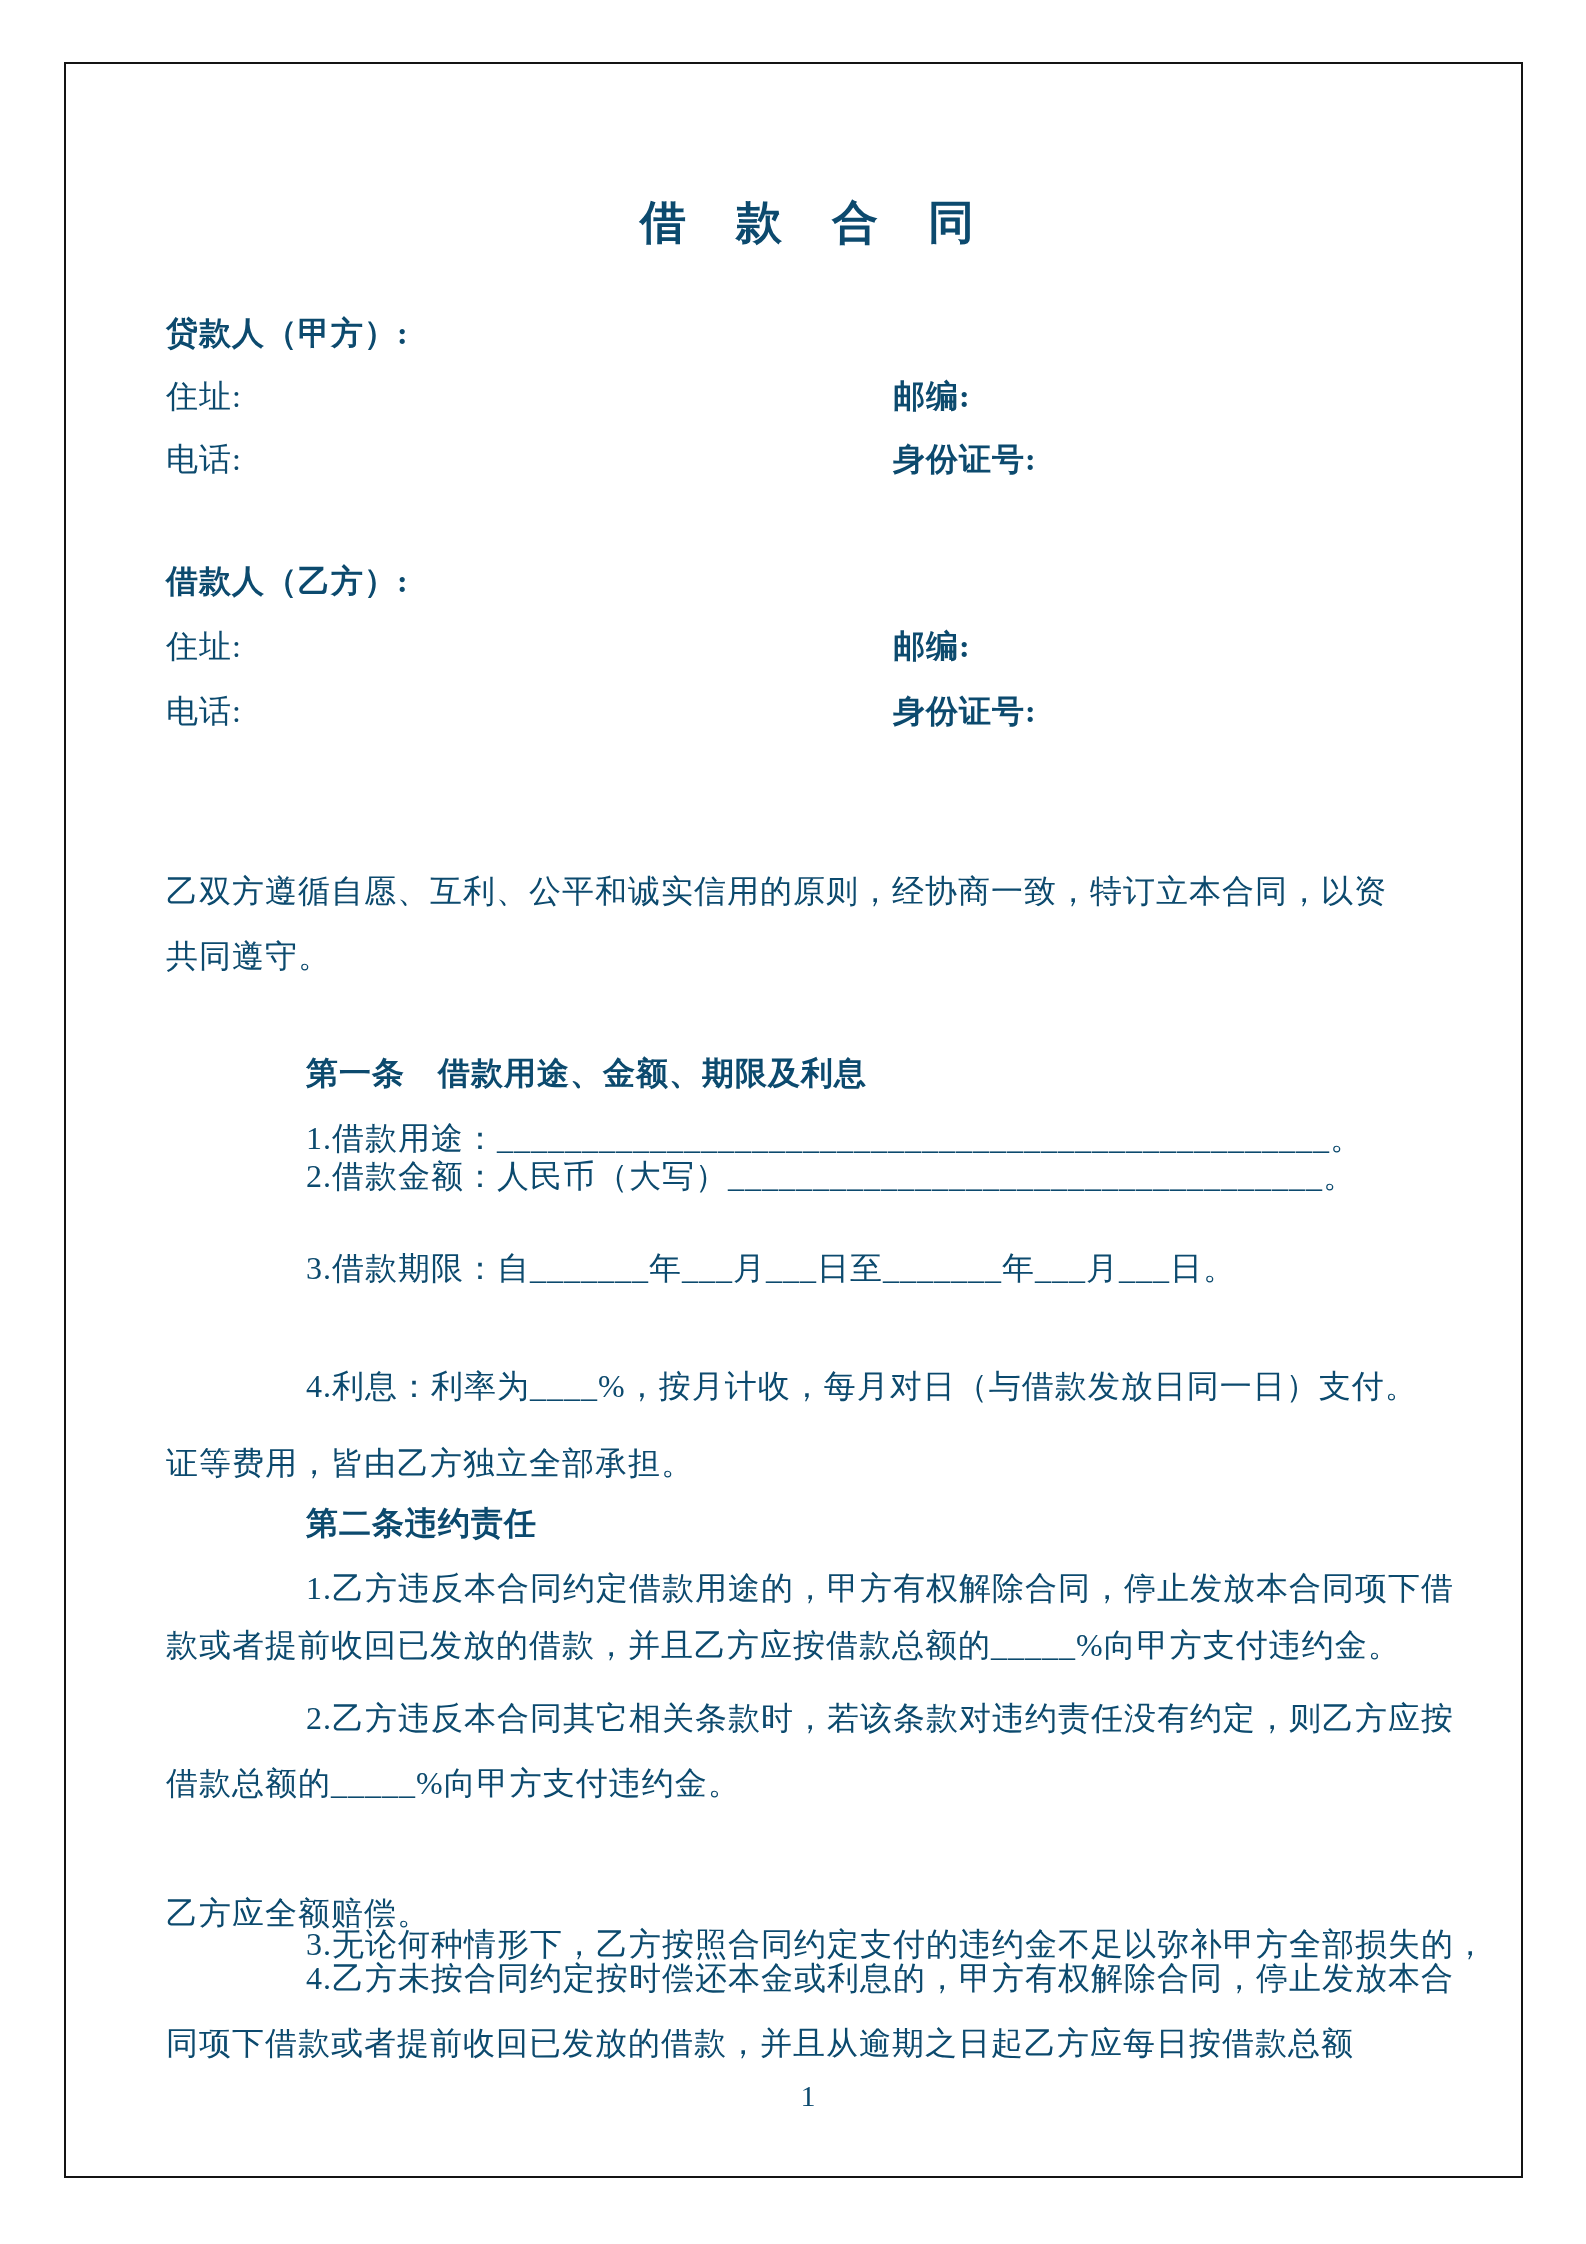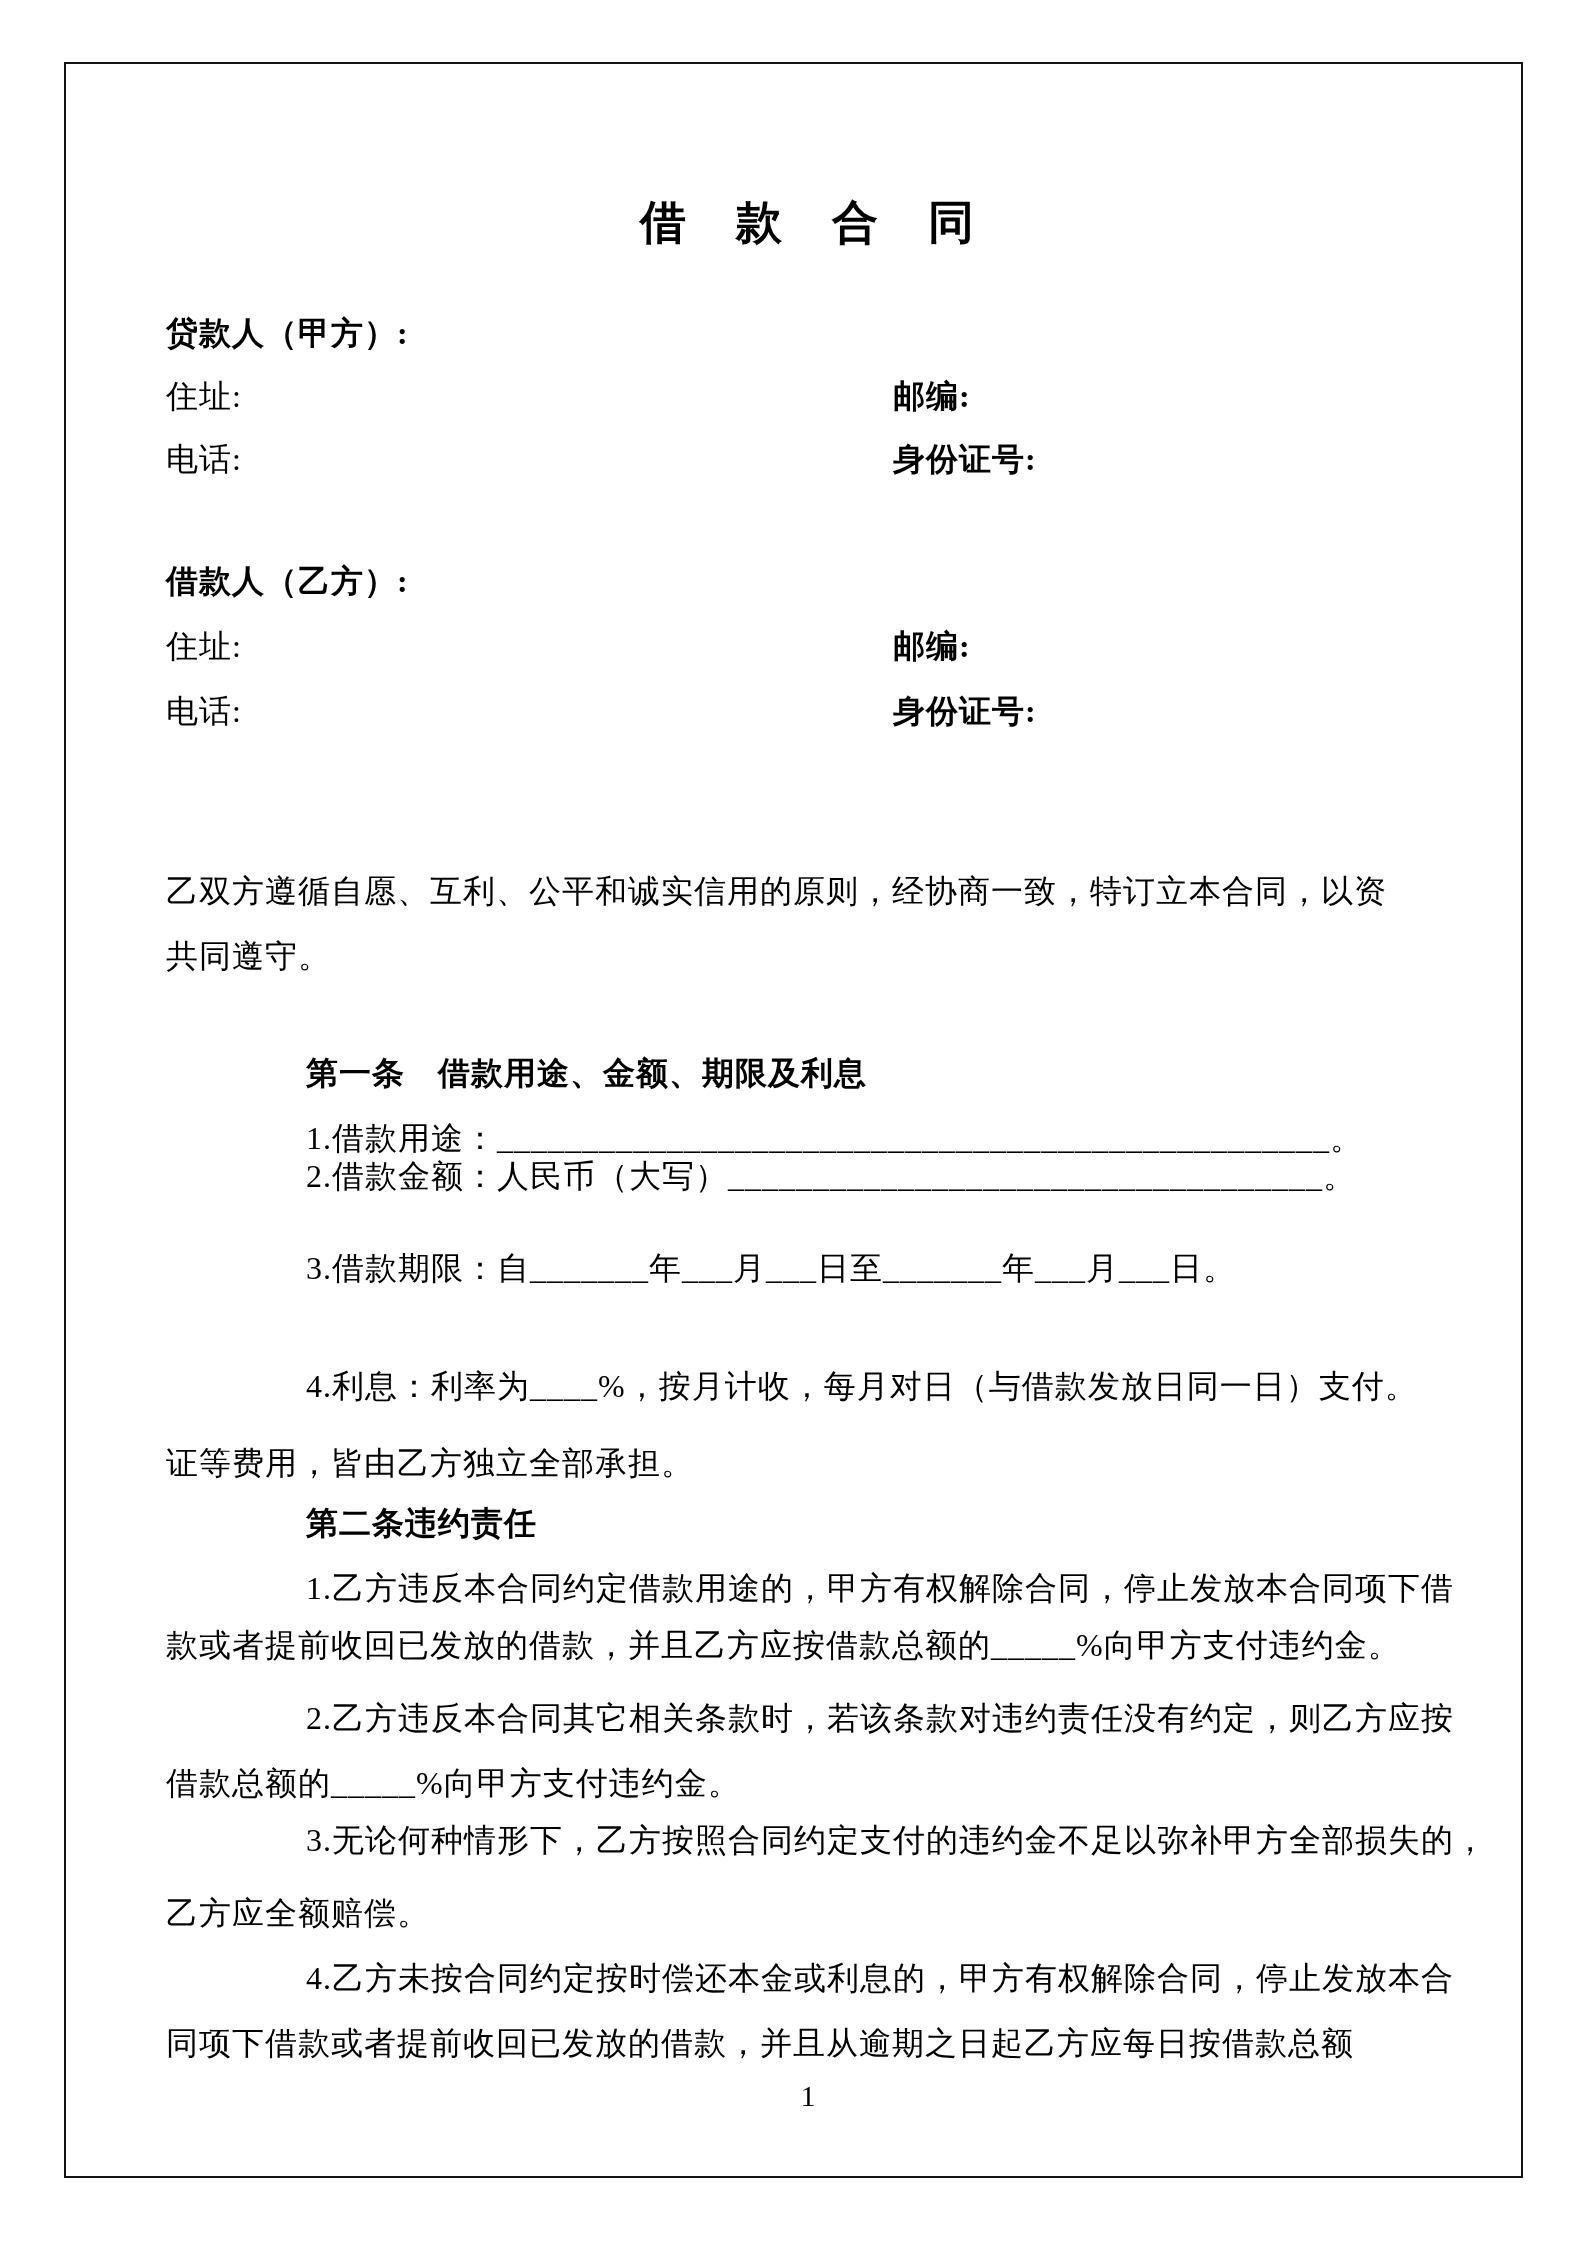--- a/index.html
+++ b/index.html
@@ -6,21 +6,21 @@
     margin: 0;
     padding: 0;
     background: #ffffff;
   }
   .page {
     position: relative;
     width: 1586px;
     height: 2244px;
     background: #ffffff;
     font-family: "Liberation Serif", "DejaVu Serif", serif;
-    color: #000000;
+    color: #0c4a6e;
     overflow: hidden;
   }
   .frame {
     position: absolute;
     left: 64px;
     top: 62px;
     width: 1459px;
     height: 2116px;
     border: 2px solid #141414;
     box-sizing: border-box;
@@ -110,20 +110,20 @@
     <div class="line indent" style="top:1156px">2.借款金额：人民币（大写）___________________________________。</div>
     <div class="line indent" style="top:1248px">3.借款期限：自_______年___月___日至_______年___月___日。</div>
     <div class="line indent" style="top:1366px">4.利息：利率为____%，按月计收，每月对日（与借款发放日同一日）支付。</div>
     <div class="line" style="top:1443px">证等费用，皆由乙方独立全部承担。</div>
 
     <div class="line bold indent" style="top:1503px">第二条违约责任</div>
     <div class="line indent" style="top:1568px">1.乙方违反本合同约定借款用途的，甲方有权解除合同，停止发放本合同项下借</div>
     <div class="line" style="top:1625px">款或者提前收回已发放的借款，并且乙方应按借款总额的_____%向甲方支付违约金。</div>
     <div class="line indent" style="top:1698px">2.乙方违反本合同其它相关条款时，若该条款对违约责任没有约定，则乙方应按</div>
     <div class="line" style="top:1763px">借款总额的_____%向甲方支付违约金。</div>
-    <div class="line indent" style="top:1820px">3.无论何种情形下，乙方按照合同约定支付的违约金不足以弥补甲方全部损失的，</div>
+    <div class="line indent" style="top:1924px">3.无论何种情形下，乙方按照合同约定支付的违约金不足以弥补甲方全部损失的，</div>
     <div class="line" style="top:1893px">乙方应全额赔偿。</div>
     <div class="line indent" style="top:1958px">4.乙方未按合同约定按时偿还本金或利息的，甲方有权解除合同，停止发放本合</div>
     <div class="line" style="top:2023px">同项下借款或者提前收回已发放的借款，并且从逾期之日起乙方应每日按借款总额</div>
 
     <div class="page-number">1</div>
   </div>
 </div>
 
 </body></html>

